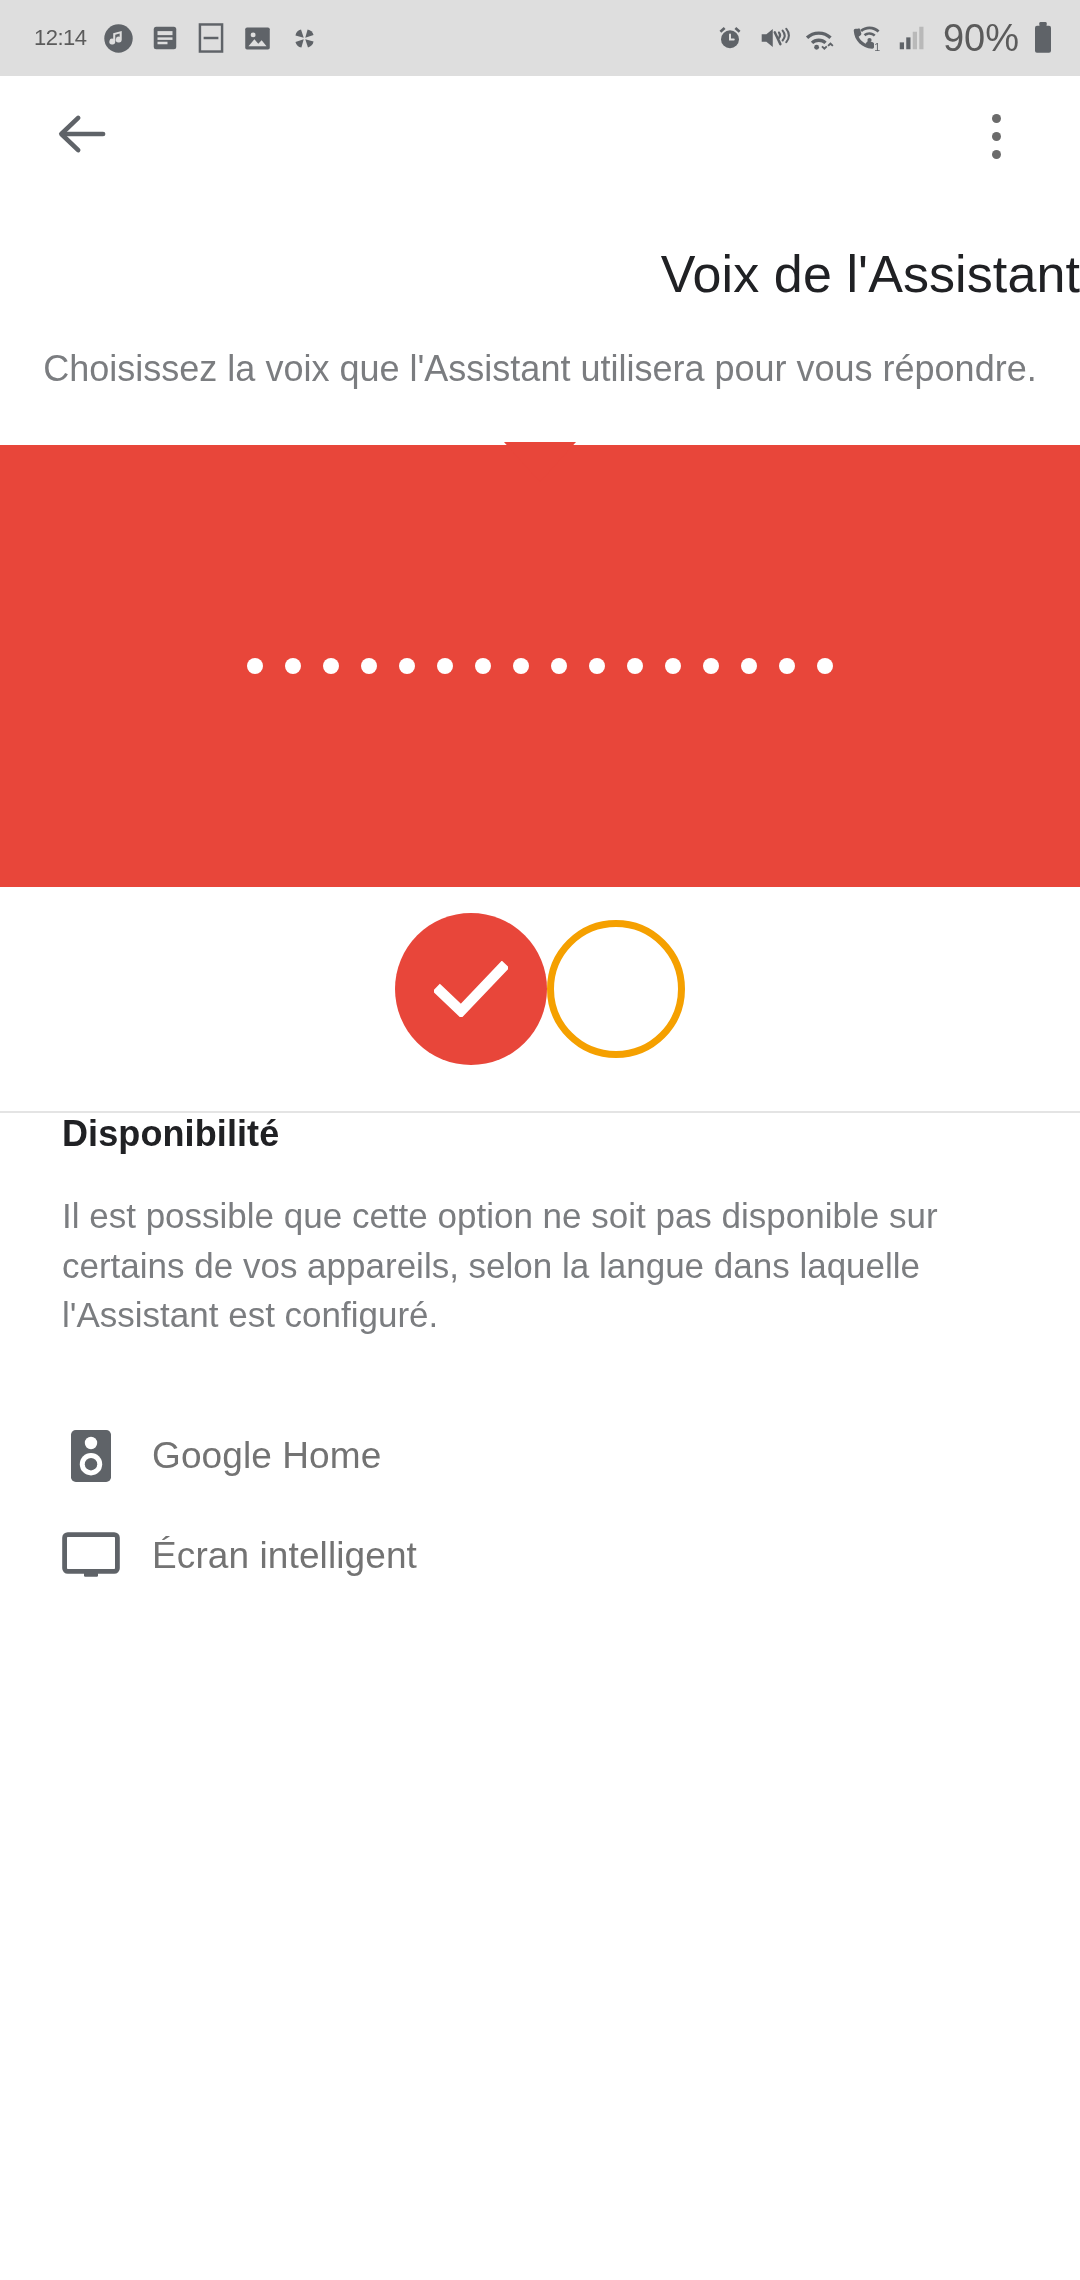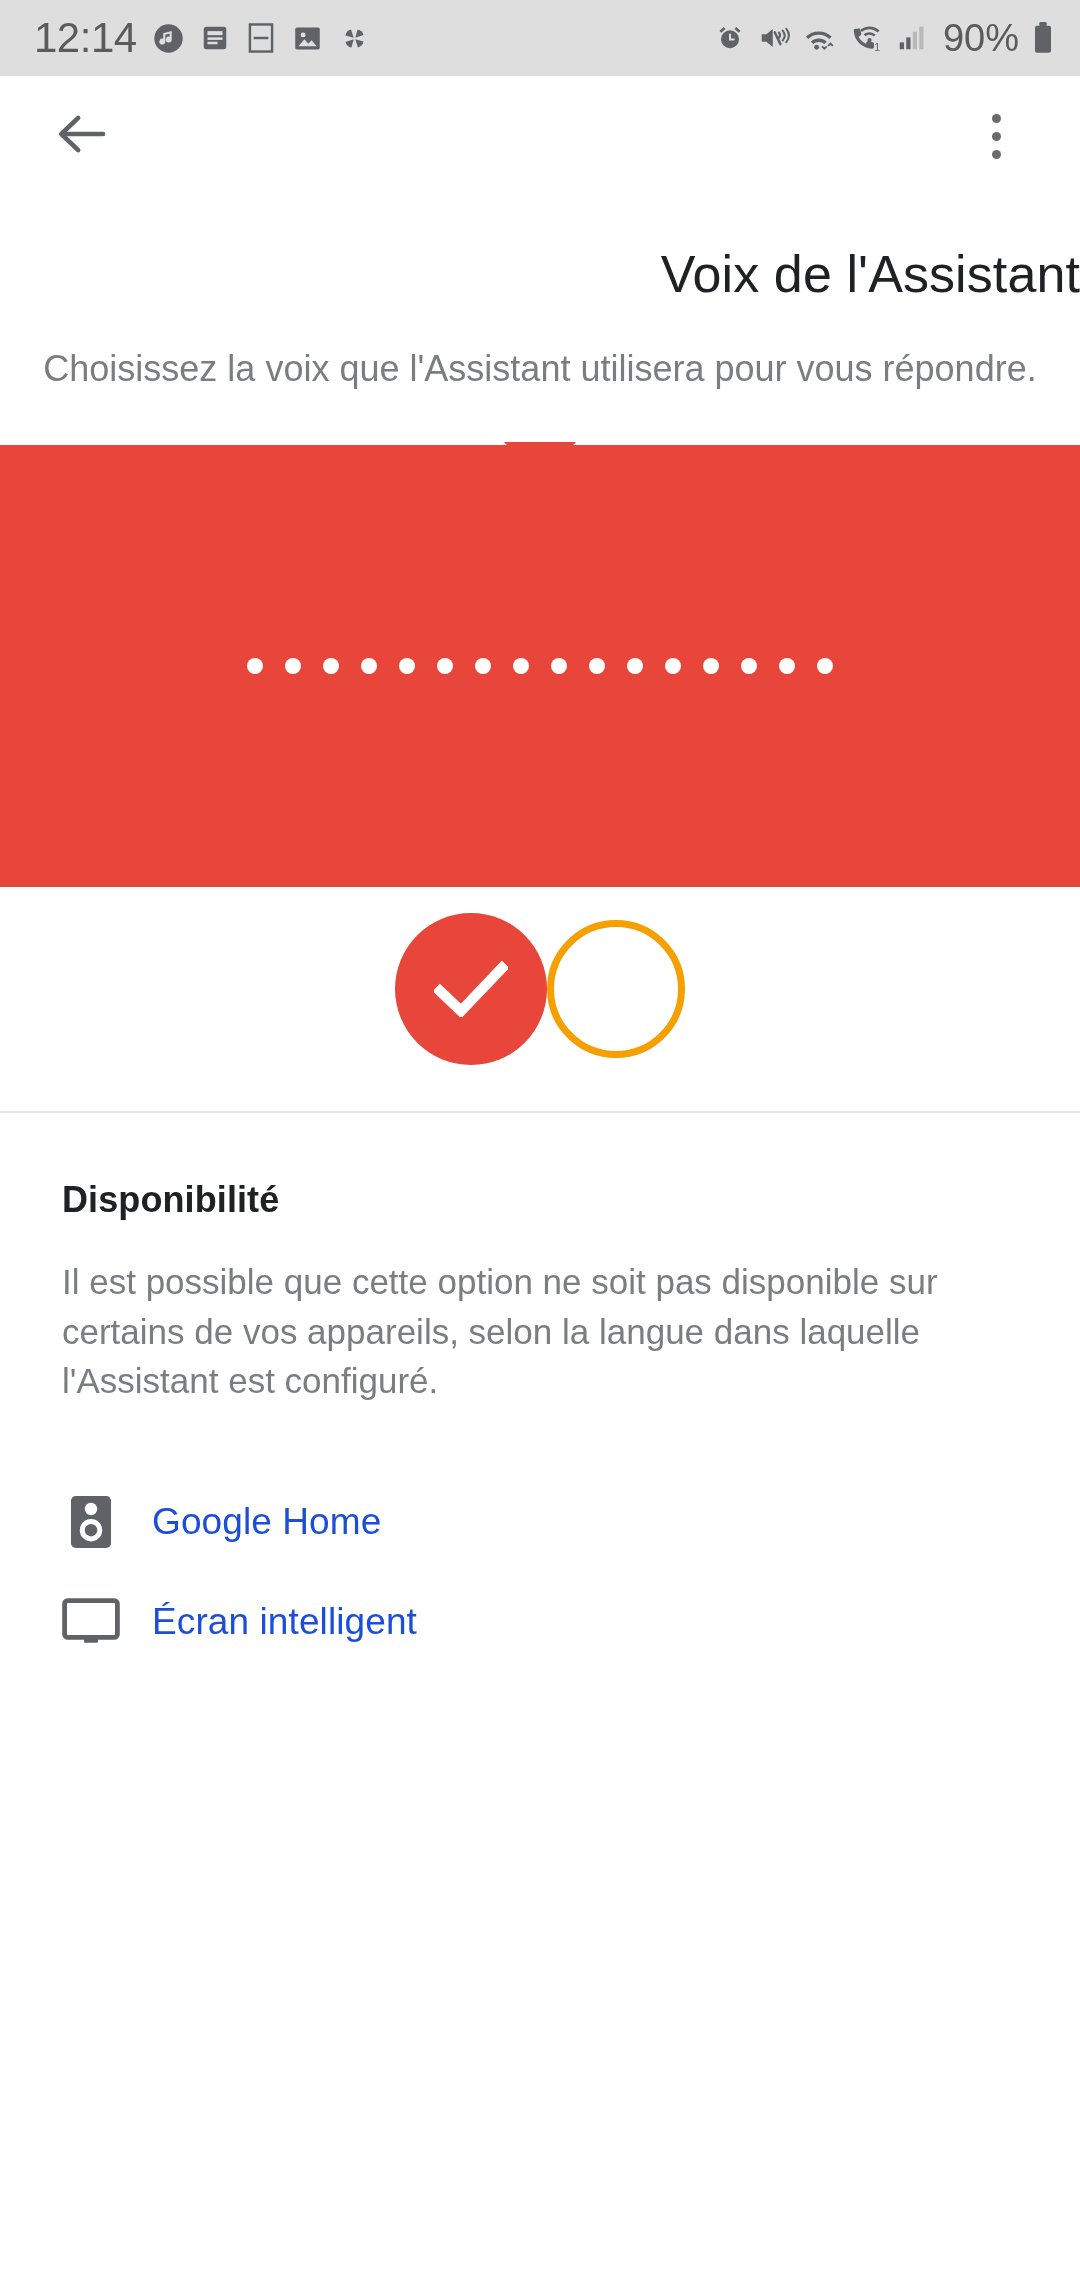--- a/index.html
+++ b/index.html
@@ -30,21 +30,21 @@
     padding: 0 26px 0 34px;
     color: #5f6368;
   }
   .status-left, .status-right {
     display: flex;
     align-items: center;
   }
   .status-left { gap: 16px; }
   .status-right { gap: 13px; }
   .status-clock {
-    font-size: 42px;
+    font-size: 22px;
     letter-spacing: -0.5px;
     color: #5b5b5b;
     line-height: 1;
     font-weight: 400;
   }
   .status-battery-text {
     font-size: 38px;
     color: #5b5b5b;
     line-height: 1;
     margin-left: 4px;
@@ -172,21 +172,20 @@
     height: 2px;
     background: #e4e4e4;
     width: 100%;
   }
 
   
   .section {
     padding: 0 62px;
   }
   .section-title {
-    margin-top: 66px;
     font-size: 36px;
     font-weight: 700;
     color: #202124;
     letter-spacing: 0.1px;
   }
   .section-body {
     margin-top: 36px;
     font-size: 35px;
     line-height: 1.42;
     color: #7b7d80;
@@ -208,21 +207,21 @@
   .device:nth-child(2) { width: 480px; }
   .device:nth-child(3) { width: 100%; margin-top: 2px; }
   .device-icon {
     width: 58px; height: 58px;
     display: flex; align-items: center; justify-content: center;
     flex: 0 0 auto;
   }
   .device-icon svg { display: block; }
   .device-label {
     font-size: 37px;
-    color: #1d4ed8;
+    color: #737373;
     font-weight: 400;
     letter-spacing: 0.1px;
   }
 </style>
 </head>
 <body>
 
 <div class="screen">
 
   <div class="status-bar">

